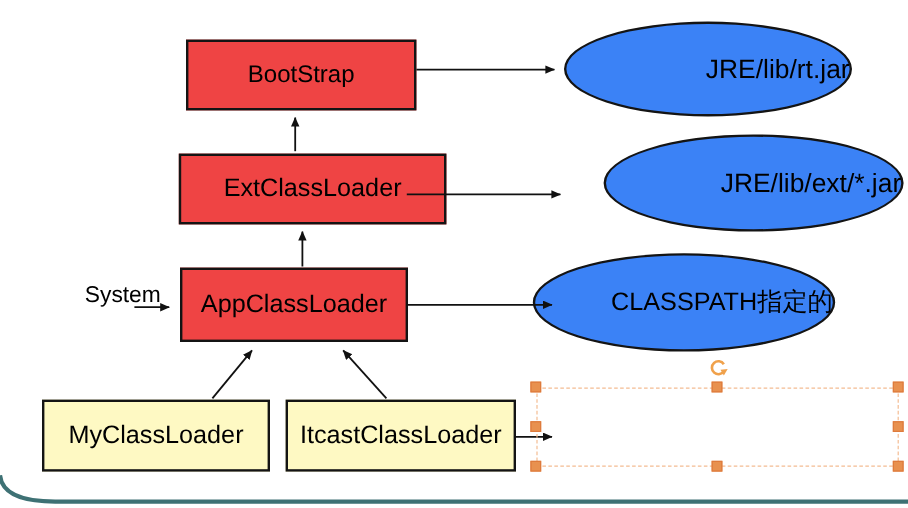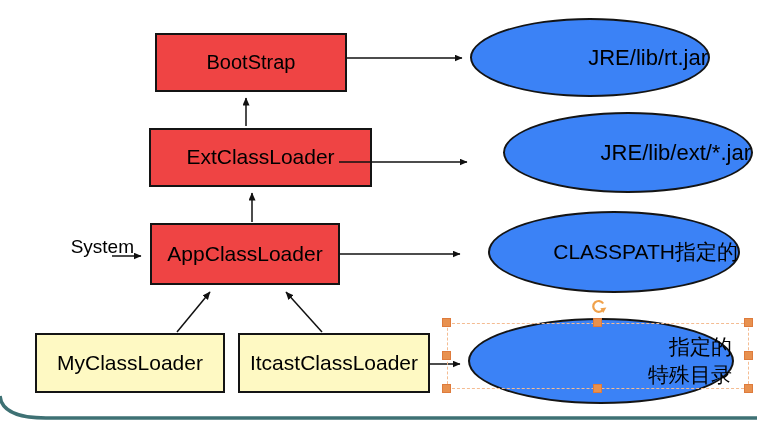--- a/index.html
+++ b/index.html
@@ -36,21 +36,21 @@
   .rotate-svg{position:absolute;left:588px;top:296px;z-index:4;}
   
   .n-bootstrap{left:155px;top:33px;width:192px;height:59px;}
   .n-ext{left:149px;top:128px;width:223px;height:59px;}
   .n-app{left:150px;top:223px;width:190px;height:62px;}
   .n-my{left:35px;top:333px;width:190px;height:60px;}
   .n-itcast{left:238px;top:333px;width:192px;height:60px;}
   
   .e-rt{left:470px;top:18px;width:240px;height:79px;}
   .e-extjar{left:503px;top:112px;width:250px;height:81px;}
-  .e-classpath{left:488px;top:211px;width:252px;height:82px;}
+  .e-classpath{left:444px;top:211px;width:252px;height:82px;}
   .e-special{left:468px;top:318px;width:266px;height:86px;}
   
   .h-nw{left:442px;top:318px;} .h-n{left:593px;top:318px;} .h-ne{left:744px;top:318px;}
   .h-w {left:442px;top:351px;}                             .h-e {left:744px;top:351px;}
   .h-sw{left:442px;top:384px;} .h-s{left:593px;top:384px;} .h-se{left:744px;top:384px;}
 </style>
 </head>
 <body>
 
 <div class="canvas">
@@ -72,24 +72,20 @@
   </div>
 
   <div class="ellipse e-rt">
     <span>JRE/lib/rt.jar</span>
   </div>
   <div class="ellipse e-extjar">
     <span>JRE/lib/ext/*.jar</span>
   </div>
   <div class="ellipse e-classpath">
     <span class="cjk">CLASSPATH指定的</span>
-  </div>
-  <div class="ellipse e-special">
-    <span class="cjk">指定的</span>
-    <span class="cjk">特殊目录</span>
   </div>
 
   <div class="side-label">
     <div>System</div>
   </div>
 
   <svg class="overlay-svg" width="757" height="423" viewBox="0 0 757 423">
     <defs>
       <marker id="ah" markerWidth="9" markerHeight="8" refX="7.5" refY="3.5" orient="auto" markerUnits="userSpaceOnUse">
         <path d="M0,0 L8,3.5 L0,7 Z" fill="#111111"></path>

